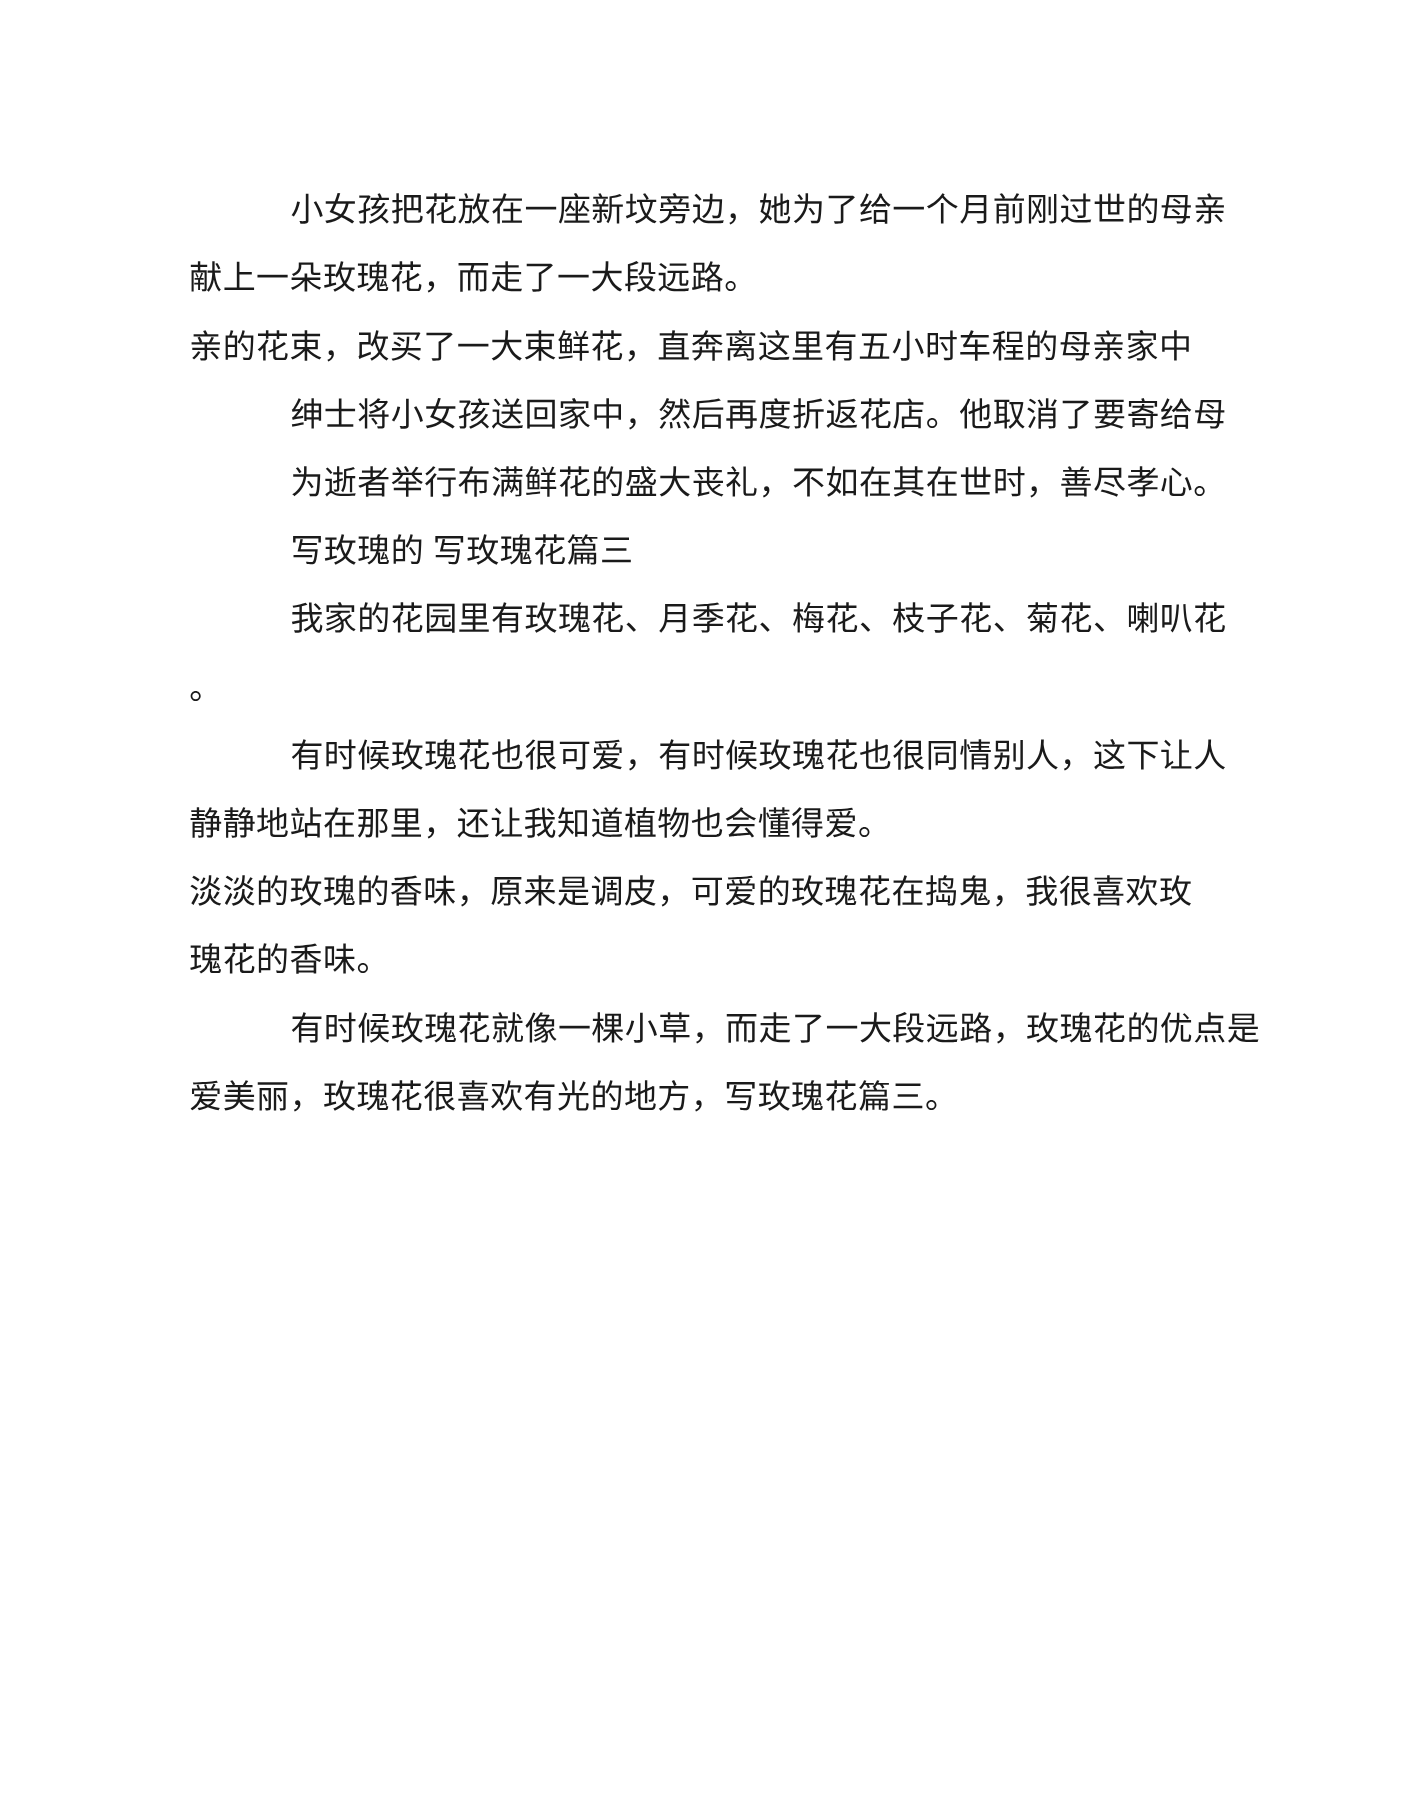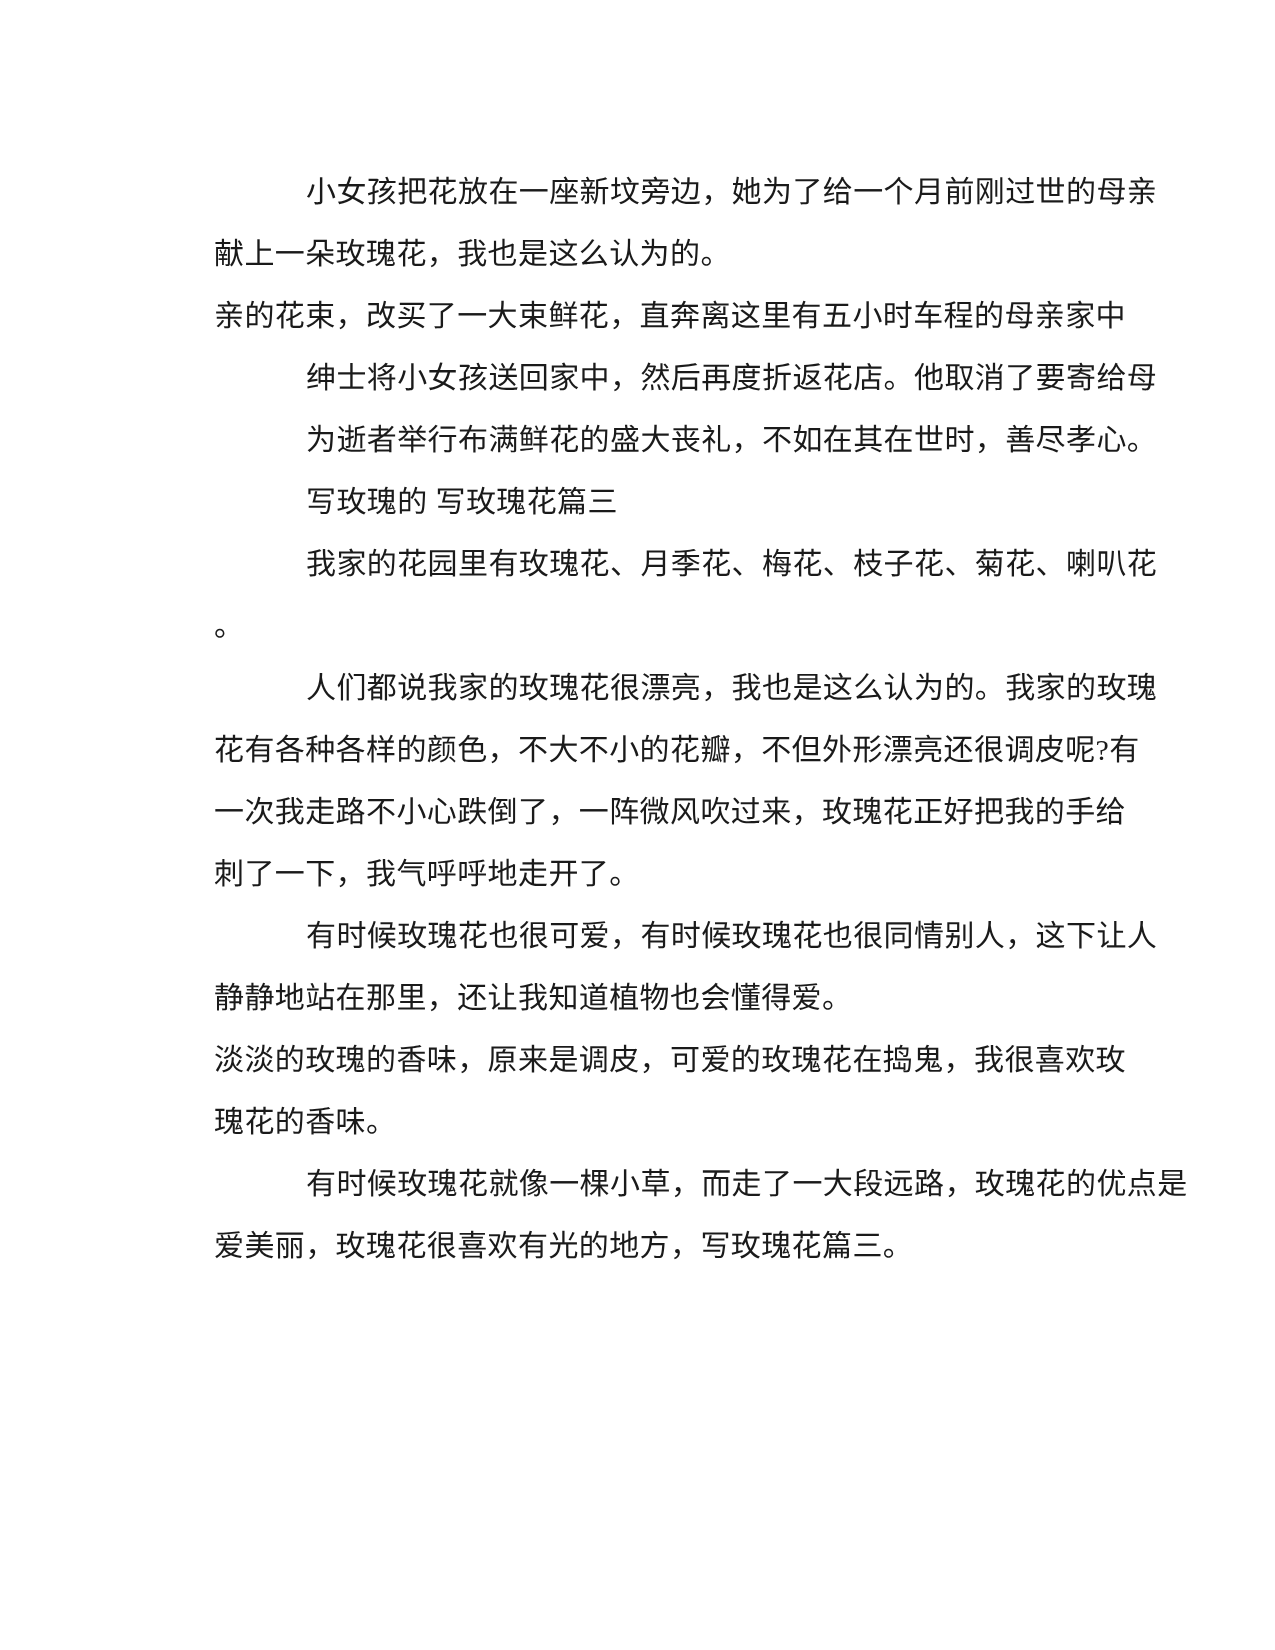--- a/index.html
+++ b/index.html
@@ -34,54 +34,47 @@
   }
   .paragraph {
     margin: 0;
     padding: 0;
   }
   .line {
     height: 62px;
     line-height: 62px;
     white-space: nowrap;
     text-align: left;
-    margin-left: 42px;
   }
   .line.first {
     text-indent: 92px;
   }
 </style>
 </head>
 <body style="background: rgb(255, 255, 255);">
 
 <main class="page">
   <section class="essay" style="color: rgb(26, 26, 26);">
       <div class="paragraph">
         <div class="line first">小女孩把花放在一座新坟旁边，她为了给一个月前刚过世的母亲</div>
-        <div class="line">献上一朵玫瑰花，我也是这么认为的。</div>
+        <div class="line">献上一朵玫瑰花，而走了一大段远路。</div>
       </div>
       <div class="paragraph">
         <div class="line">亲的花束，改买了一大束鲜花，直奔离这里有五小时车程的母亲家中</div>
         <div class="line first">绅士将小女孩送回家中，然后再度折返花店。他取消了要寄给母</div>
       </div>
       <div class="paragraph">
         <div class="line first">为逝者举行布满鲜花的盛大丧礼，不如在其在世时，善尽孝心。</div>
       </div>
       <div class="paragraph">
         <div class="line first">写玫瑰的 写玫瑰花篇三</div>
       </div>
       <div class="paragraph">
         <div class="line first">我家的花园里有玫瑰花、月季花、梅花、枝子花、菊花、喇叭花</div>
         <div class="line">。</div>
-      </div>
-      <div class="paragraph">
-        <div class="line first">人们都说我家的玫瑰花很漂亮，我也是这么认为的。我家的玫瑰</div>
-        <div class="line">花有各种各样的颜色，不大不小的花瓣，不但外形漂亮还很调皮呢?有</div>
-        <div class="line">一次我走路不小心跌倒了，一阵微风吹过来，玫瑰花正好把我的手给</div>
-        <div class="line">刺了一下，我气呼呼地走开了。</div>
       </div>
       <div class="paragraph">
         <div class="line first">有时候玫瑰花也很可爱，有时候玫瑰花也很同情别人，这下让人</div>
         <div class="line">静静地站在那里，还让我知道植物也会懂得爱。</div>
       </div>
       <div class="paragraph">
         <div class="line">淡淡的玫瑰的香味，原来是调皮，可爱的玫瑰花在捣鬼，我很喜欢玫</div>
         <div class="line">瑰花的香味。</div>
       </div>
       <div class="paragraph">

